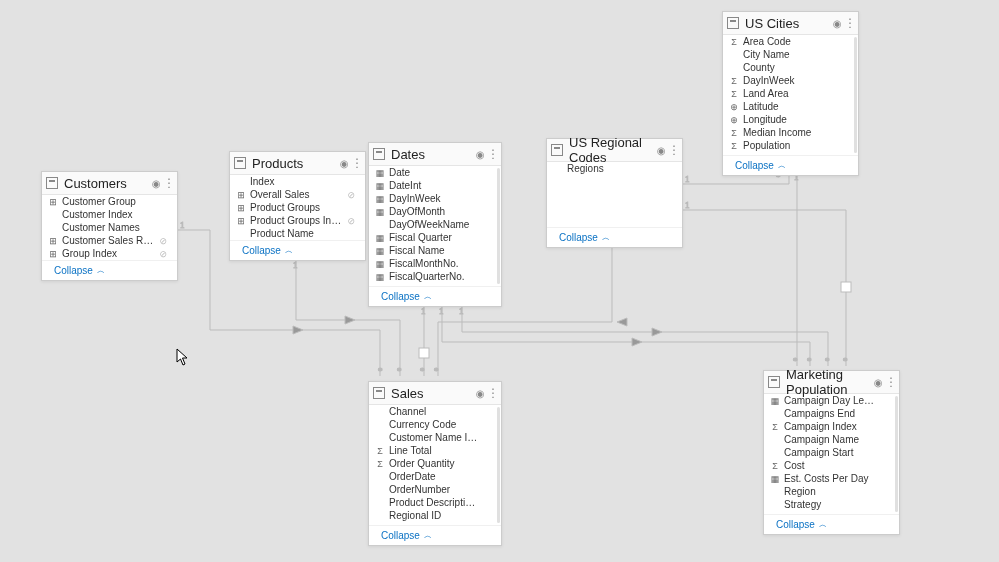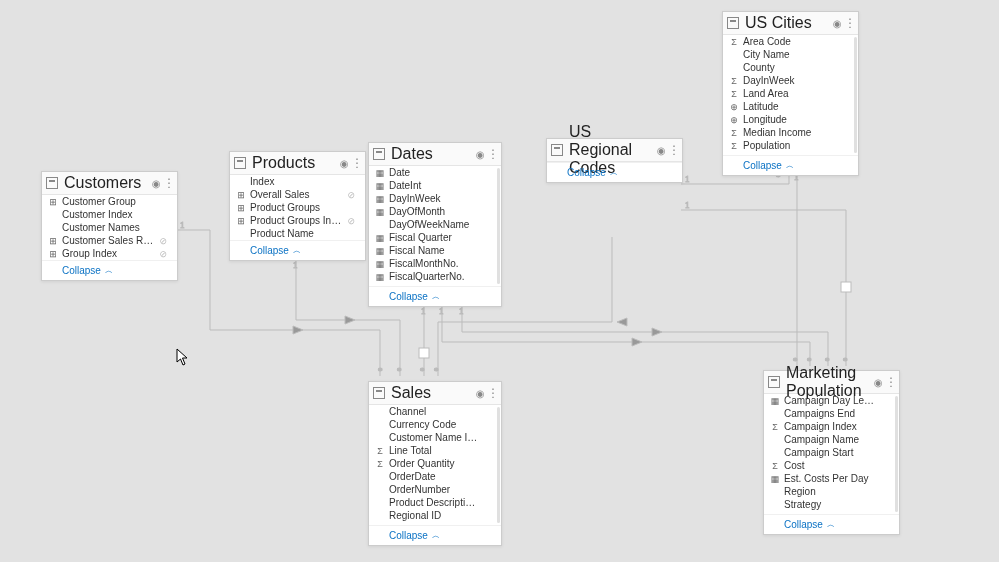--- a/index.html
+++ b/index.html
@@ -1,29 +1,29 @@
 <!DOCTYPE html>
 <html><head>
 <meta charset="utf-8">
 <style>
   html,body{margin:0;padding:0;width:999px;height:562px;background:#e2e2e2;font-family:"Segoe UI",Arial,sans-serif;overflow:hidden;position:relative}
   svg.lines{position:absolute;left:0;top:0;pointer-events:none}
   .card{position:absolute;background:#fff;border:1px solid #ccc;box-shadow:0 1px 3px rgba(0,0,0,.08);font-size:10px;color:#333}
   .card-hdr{display:flex;align-items:center;height:22px;padding:0 4px;border-bottom:1px solid #e5e5e5;background:#fafafa}
   .card-hdr .ticon{width:12px;height:12px;border:1px solid #888;box-sizing:border-box;display:inline-block;margin-right:6px;position:relative}
   .card-hdr .ticon::before{content:"";position:absolute;left:2px;right:2px;top:2px;height:2px;background:#888}
-  .card-hdr .title{flex:1;font-size:16px;color:#222}
+  .card-hdr .title{flex:1;font-size:13px;color:#222}
   .card-hdr .eye{width:14px;text-align:center;color:#888;font-size:10px;cursor:pointer}
   .card-hdr .dots{width:10px;text-align:center;color:#888;font-size:12px;line-height:10px;cursor:pointer}
   .card-body{overflow:hidden;position:relative}
   .field{display:flex;align-items:center;height:13px;padding:0 10px 0 6px;white-space:nowrap}
   .field .fi{width:10px;height:10px;margin-right:4px;display:inline-flex;align-items:center;justify-content:center;color:#666;font-size:9px}
   .field .fn{flex:1;overflow:hidden;text-overflow:ellipsis}
   .field .hid{width:12px;text-align:right;color:#bbb;font-size:9px}
-  .collapse{display:flex;align-items:center;padding:4px 20px;color:#0b72c4;font-size:10px;cursor:pointer;border-top:1px solid #f0f0f0}
+  .collapse{display:flex;align-items:center;padding:4px 12px;color:#0b72c4;font-size:10px;cursor:pointer;border-top:1px solid #f0f0f0}
   .collapse .chev{margin-left:4px;font-size:8px}
   .vbar{position:absolute;right:1px;top:2px;width:3px;bottom:2px;background:#e0e0e0;border-radius:2px}
   .cursor{position:absolute;width:14px;height:18px;pointer-events:none}
   .endlabel{font:9px "Segoe UI";fill:#555}
   .arrow{fill:#999}
   .ctr{fill:#fff;stroke:#bbb;stroke-width:1}
 </style>
 </head>
 <body>
 
@@ -215,20 +215,27 @@
     </div>
 </div>
 
 <div class="card" style="left:546px;top:138px;width:135px">
   <div class="card-hdr">
     <span class="ticon"></span>
     <span class="title">US Regional Codes</span>
     <span class="eye">◉</span>
     <span class="dots">⋮</span>
   </div>
+  <div class="card-body" style="min-height:65px">
+      <div class="field">
+        <span class="fi"></span>
+        <span class="fn">Regions</span>
+        <span class="hid"></span>
+      </div>
+    </div>
   <div class="collapse">
       <span>Collapse</span>
       <span class="chev">︿</span>
     </div>
 </div>
 
 <div class="card" style="left:722px;top:11px;width:135px">
   <div class="card-hdr">
     <span class="ticon"></span>
     <span class="title">US Cities</span>

